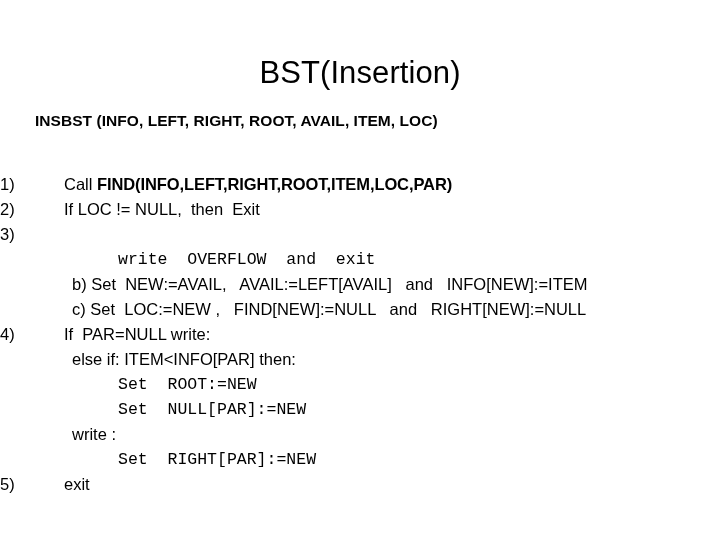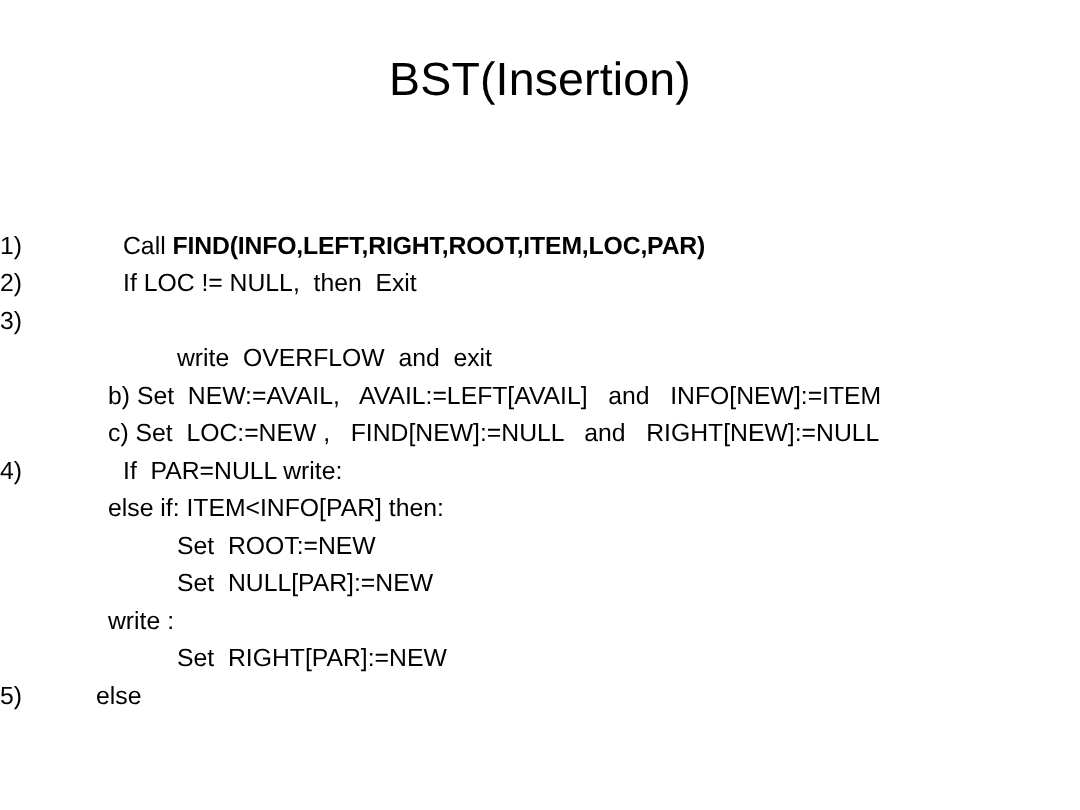--- a/index.html
+++ b/index.html
@@ -14,20 +14,21 @@
     overflow: hidden;
     font-family: "Liberation Sans", sans-serif;
     color: #000000;
     -webkit-font-smoothing: antialiased;
   }
 
   .slide {
     position: absolute;
     inset: 0;
     background: #ffffff;
+    margin-top: 20px;
   }
 
   
   .slide-title {
     position: absolute;
     top: 34px;
     left: 0;
     width: 720px;
     text-align: center;
     font-size: 31px;
@@ -79,33 +80,34 @@
     display: inline-block;
     white-space: pre;
   }
   .code-line .text b {
     font-weight: 700;
     letter-spacing: -0.1px;
   }
 
   
   .ind-num   { left: 36px; }
-  .ind-body  { left: 82px; }   
+  .ind-body  { left: 64px; }   
   .ind-sub   { left: 72px; text-align: center; }   
-  .ind-deep  { left: 118px; }  
+  .ind-deep  { left: 118px; font-family: Liberation Mono, monospace; }  
   .ind-exit  { left: 36px; }
   .ind-exit-t{ left: 64px; }
 </style>
 </head>
 <body>
 
 <div class="slide">
 
   <div class="slide-title">BST(Insertion)</div>
 
+  <div class="proc-signature">INSBST (INFO, LEFT, RIGHT, ROOT, AVAIL, ITEM, LOC)</div>
 
   <div class="code-body">
 
     <div class="code-line">
       <span class="marker ind-num">1)</span>
       <span class="text ind-body"><span>Call </span><b>FIND(INFO,LEFT,RIGHT,ROOT,ITEM,LOC,PAR)</b></span>
     </div>
 
     <div class="code-line">
       <span class="marker ind-num">2)</span>
@@ -148,17 +150,17 @@
     <div class="code-line">
       <span class="text ind-sub">write :</span>
     </div>
 
     <div class="code-line">
       <span class="text ind-deep">Set  RIGHT[PAR]:=NEW</span>
     </div>
 
     <div class="code-line">
       <span class="marker ind-exit">5)</span>
-      <span class="text ind-exit-t">else</span>
+      <span class="text ind-exit-t">exit</span>
     </div>
 
   </div>
 </div>
 
 </body></html>

